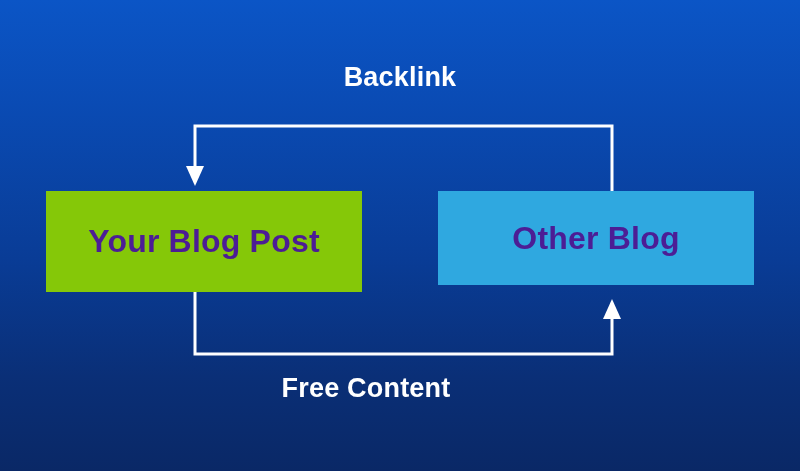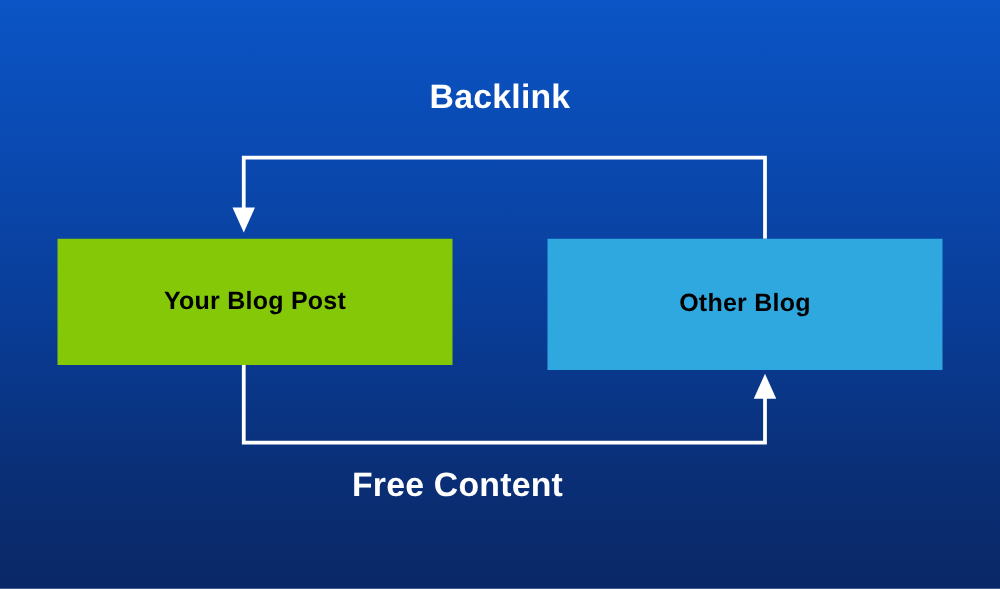--- a/index.html
+++ b/index.html
@@ -45,27 +45,27 @@
     top: 191px;
     width: 316px;
     height: 101px;
     background: #85C808;
   }
 
   #node-other-blog {
     left: 438px;
     top: 191px;
     width: 316px;
-    height: 105px;
+    height: 94px;
     background: #2FA8E0;
   }
 
   .node-label {
-    color: #000000;
-    font-size: 20px;
+    color: #4c1d95;
+    font-size: 32px;
     font-weight: bold;
     letter-spacing: 0.2px;
     white-space: nowrap;
     text-align: right;
   }
 
   
   .edge-label {
     position: absolute;
     color: #FFFFFF;

